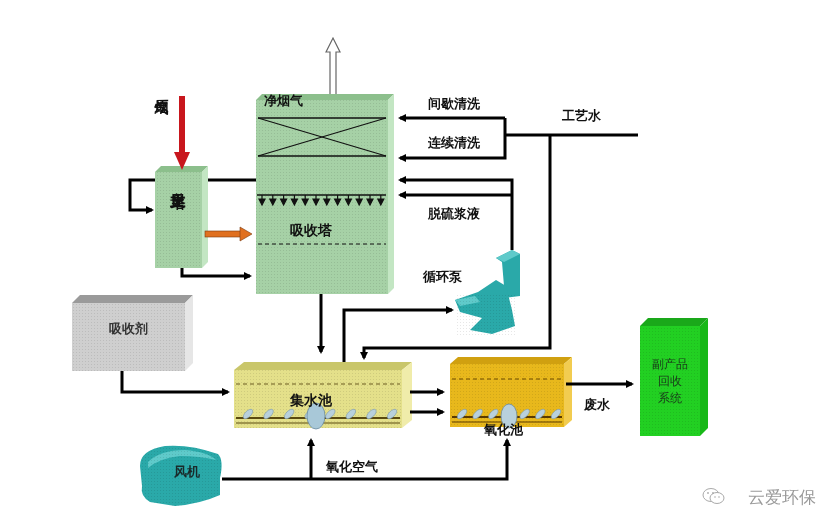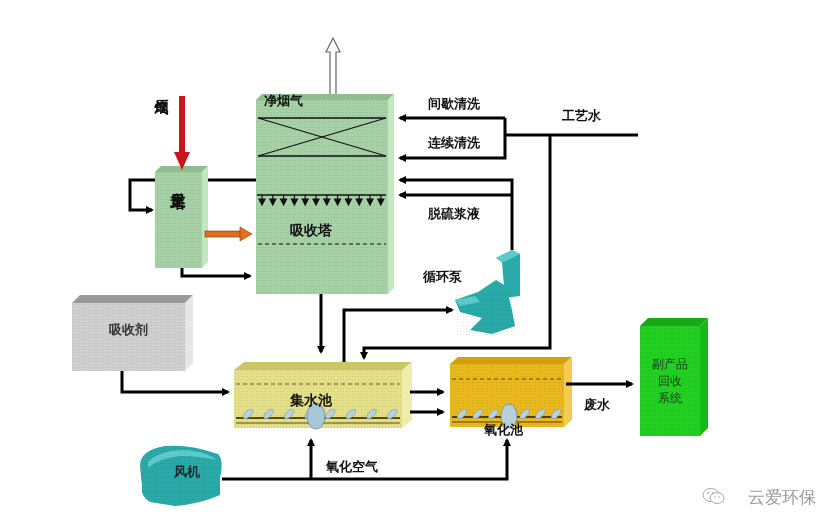--- a/index.html
+++ b/index.html
@@ -188,21 +188,21 @@
 <div class="lbl" style="left:264px;top:56px;margin-top:36px;">净烟气</div>
 <div class="vlbl" style="left:153px;top:88px;">原烟气</div>
 <div class="lbl" style="left:428px;top:95px;">间歇清洗</div>
 <div class="lbl" style="left:428px;top:134px;">连续清洗</div>
 <div class="lbl" style="left:562px;top:107px;">工艺水</div>
 <div class="lbl" style="left:428px;top:205px;">脱硫浆液</div>
 <div class="lbl" style="left:423px;top:268px;">循环泵</div>
 <div class="vlbl" style="left:168px;top:180px;font-size:15px;line-height:19px;">文丘里塔</div>
 <div class="lbl" style="left:290px;top:222px;font-size:14px;">吸收塔</div>
 
-<div class="box-text" style="left:72px;top:320px;width:113px;font-size:13px;line-height:19px;color:#333;">
+<div class="box-text" style="left:72px;top:320px;width:113px;font-size:13px;line-height:19px;color:#333;font-family:Liberation Mono, monospace;">
   <div>吸收剂</div>
 </div>
 
 <div class="lbl" style="left:290px;top:392px;font-size:14px;">集水池</div>
 <div class="lbl" style="left:484px;top:389px;font-size:13px;margin-top:32px;">氧化池</div>
 <div class="lbl" style="left:584px;top:396px;">废水</div>
 
 <div class="box-text" style="left:640px;top:356px;width:60px;font-size:12px;line-height:17px;font-weight:normal;color:#1a3a1a;">
   <div>副产品</div>
   <div>回收</div>

